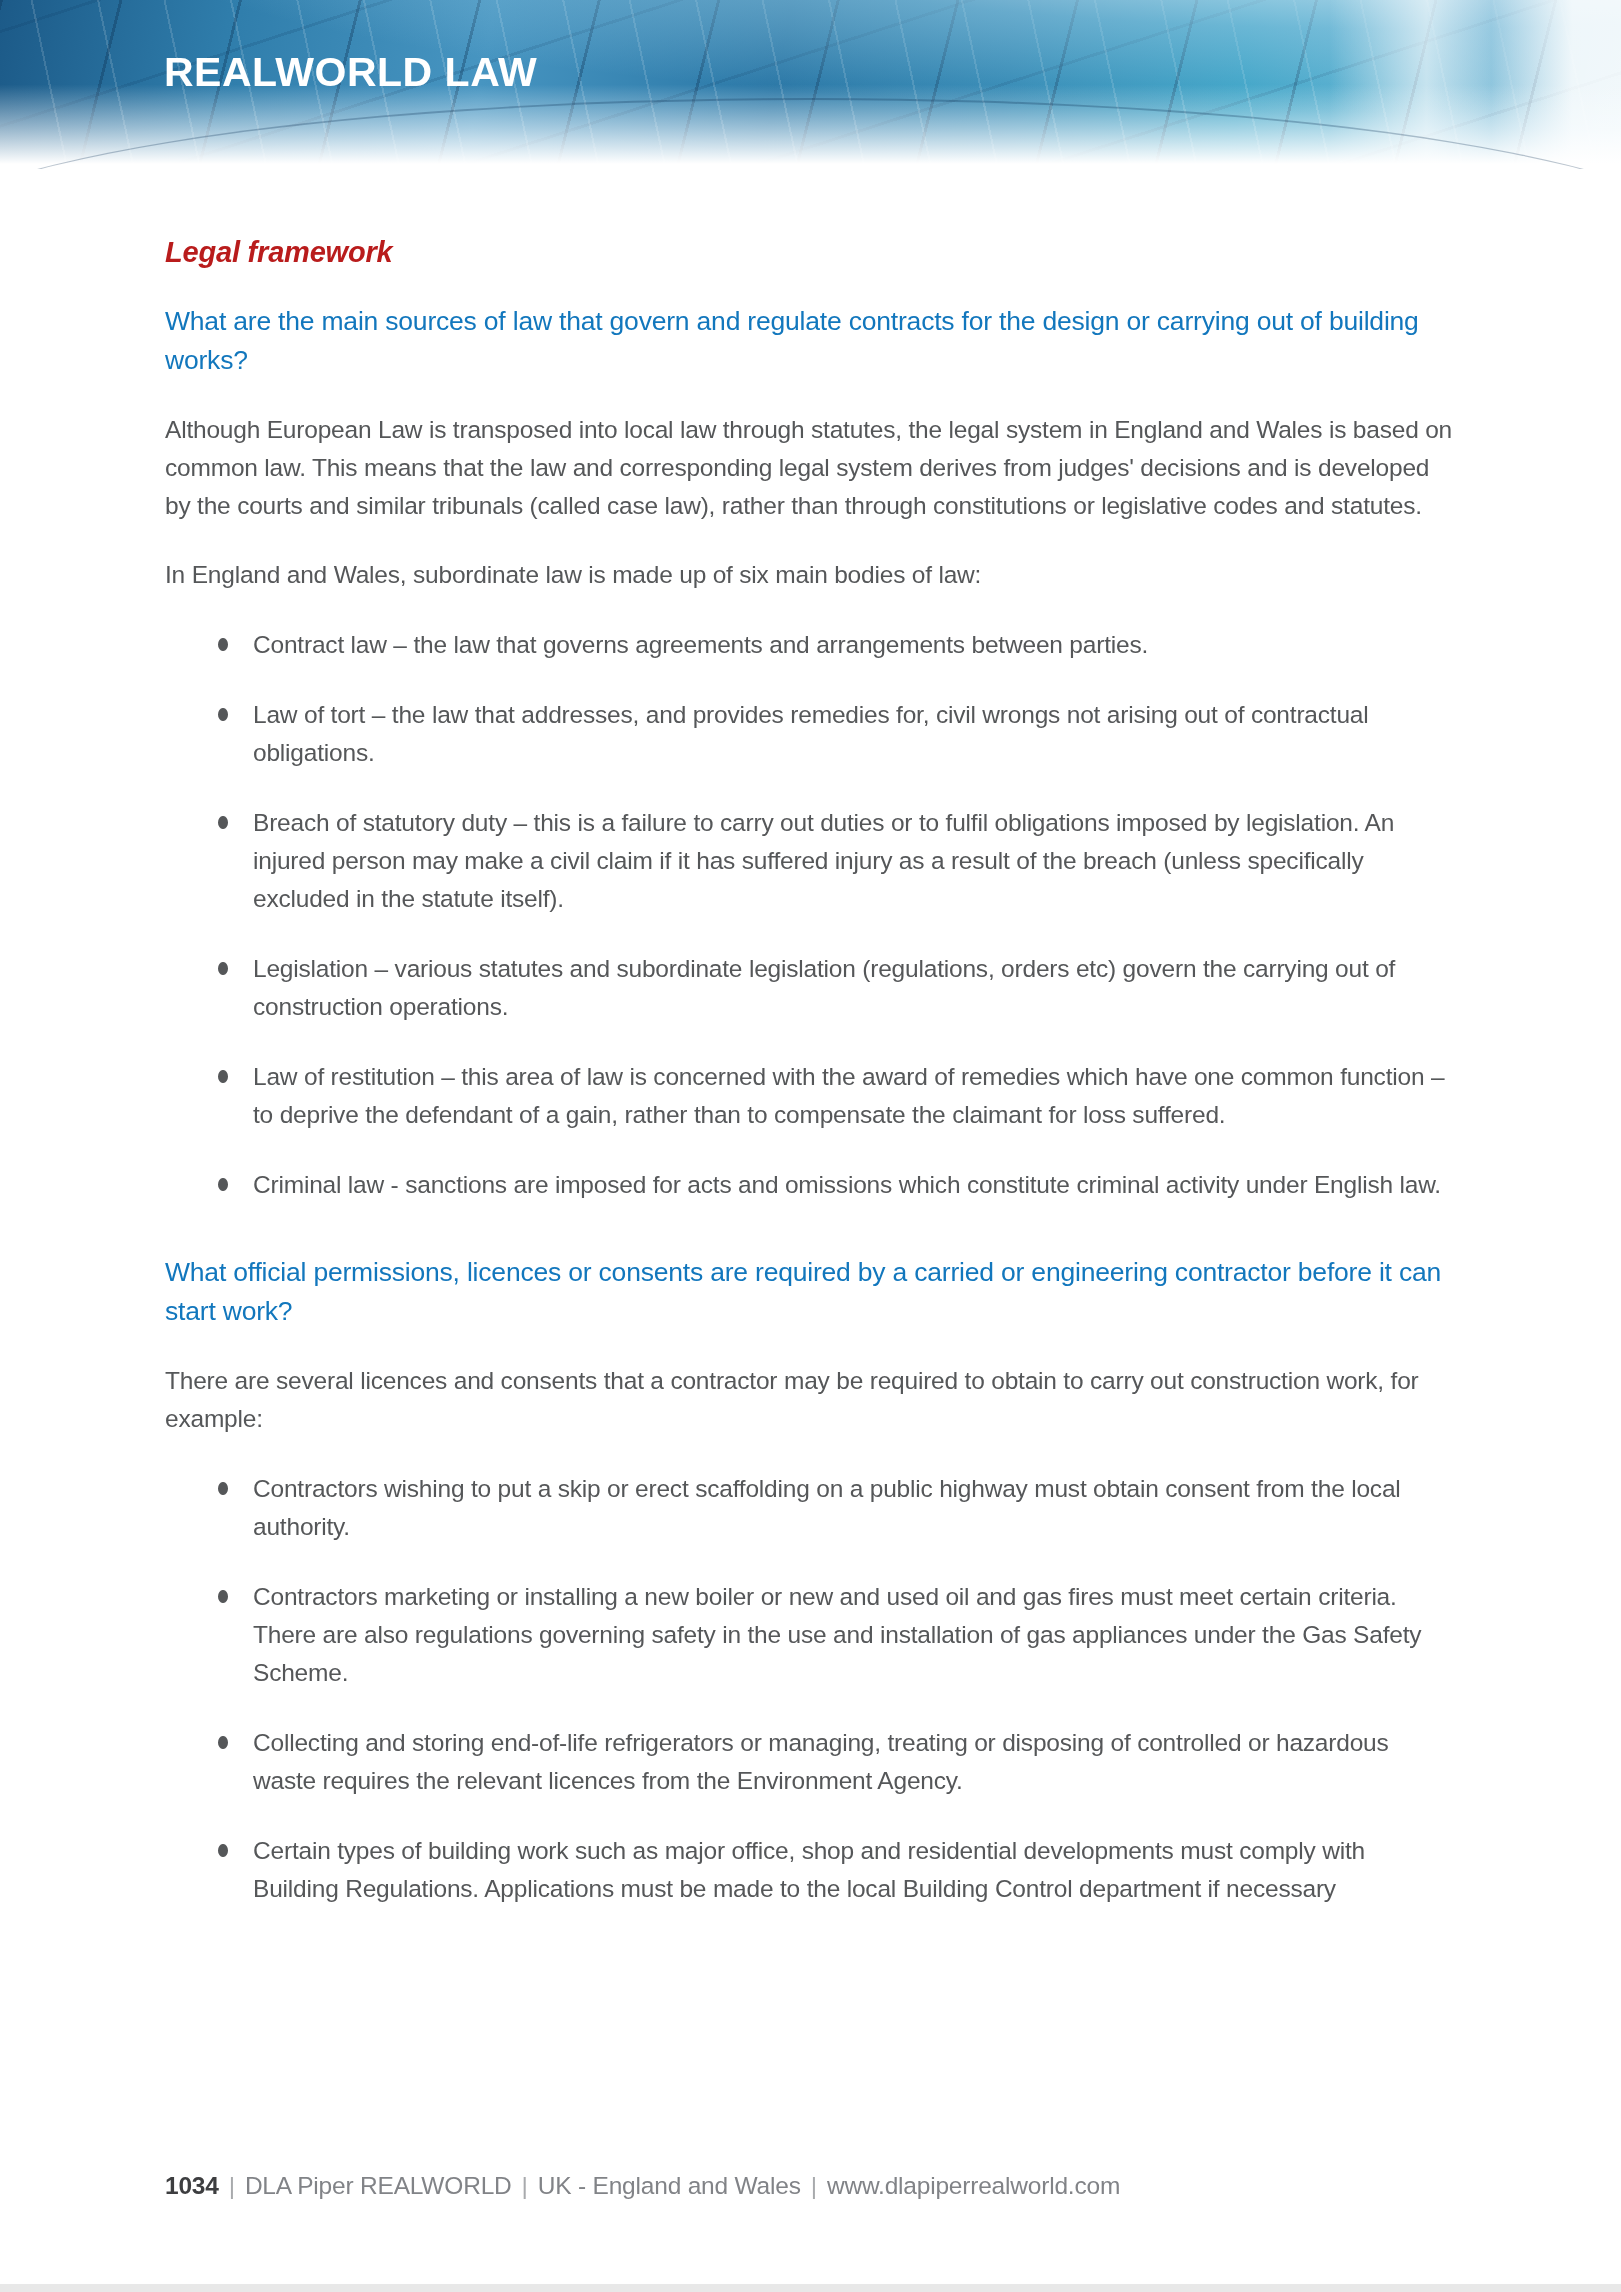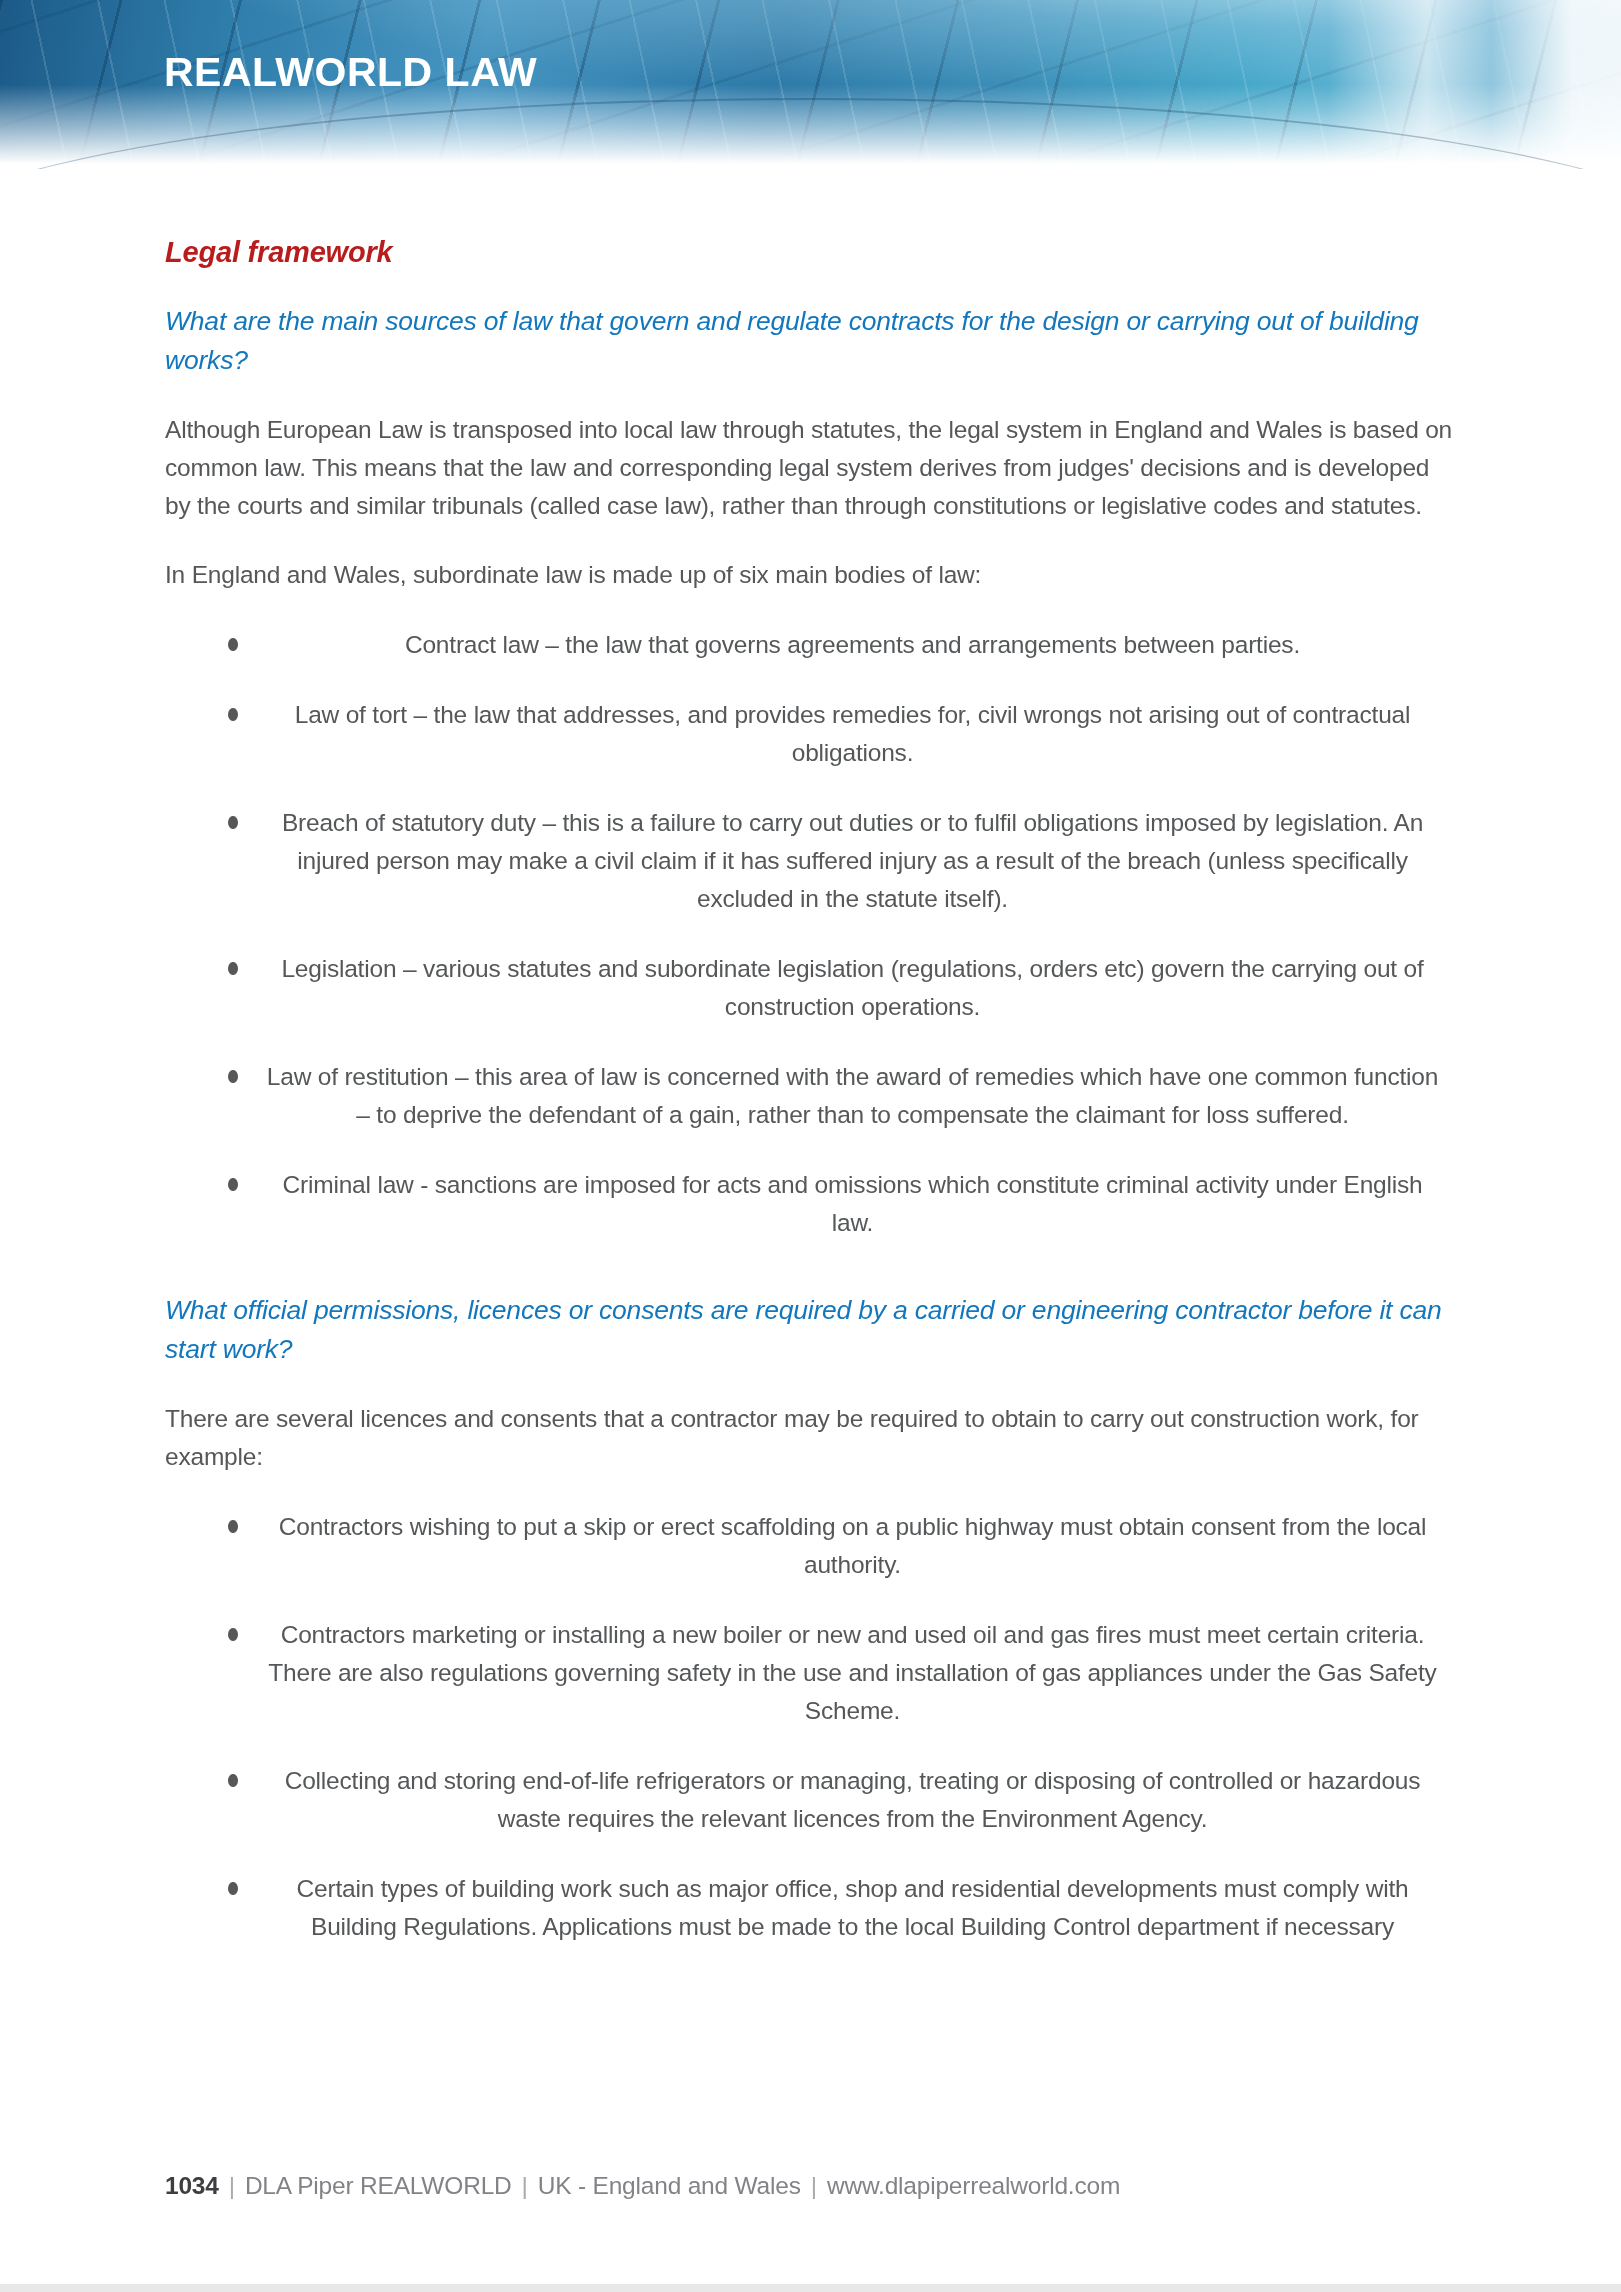--- a/index.html
+++ b/index.html
@@ -63,35 +63,33 @@
     font-style: italic;
     font-weight: bold;
     color: #b91c1c;
   }
   .question {
     margin: 33px 0 0 0;
     font-size: 26.5px;
     font-weight: normal;
     line-height: 39px;
     color: #1277bd;
-    font-style: italic;
   }
   .question.q2 { margin-top: 49px; }
   .content p {
     margin: 31px 0 0 0;
     font-size: 24.5px;
     line-height: 38px;
   }
   ul.bullets {
     list-style: none;
-    margin: 14px;
+    margin: 4px;
     padding: 0 0 0 49px;
     font-size: 24.5px;
     line-height: 38px;
-    text-align: center;
   }
   ul.bullets li {
     position: relative;
     margin-top: 32px;
     padding-left: 35px;
   }
   ul.bullets .dot {
     position: absolute;
     left: 0;
     top: 11.8px;

